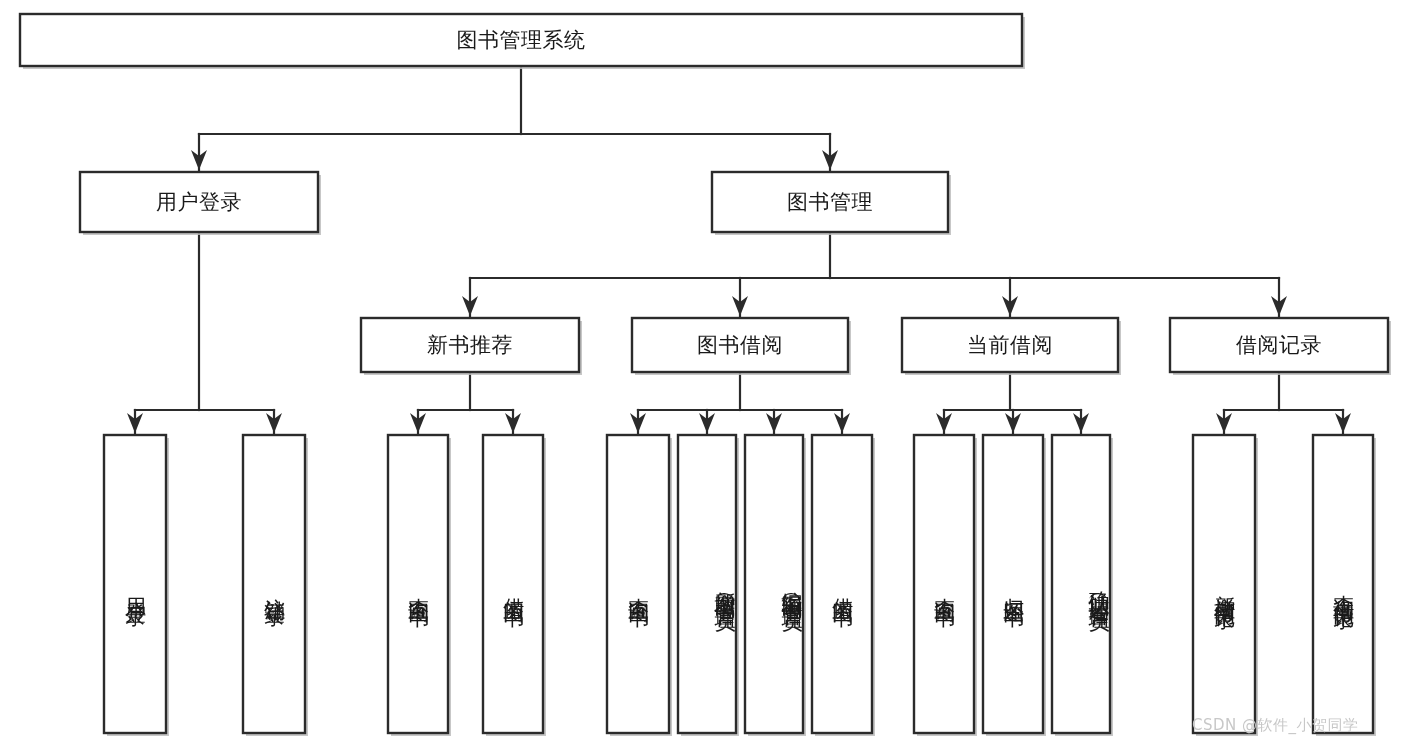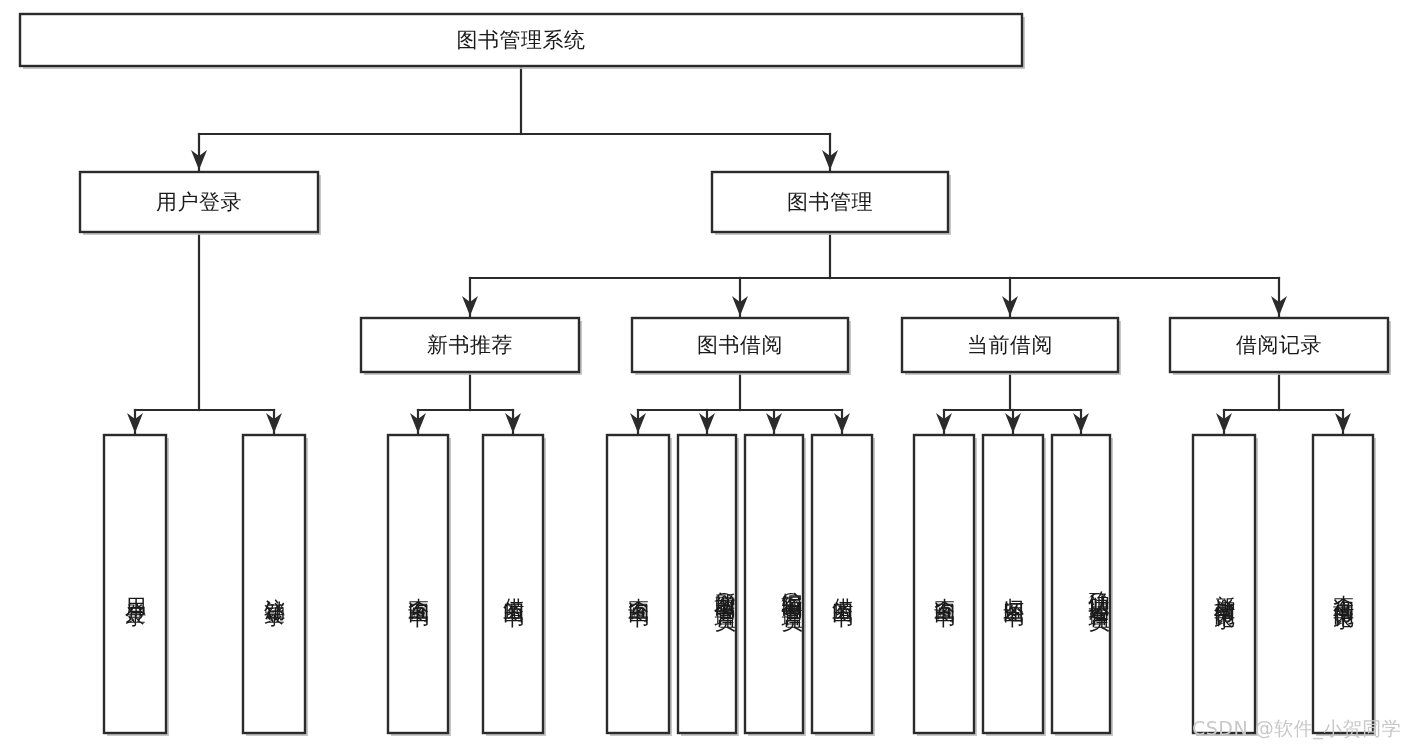--- a/index.html
+++ b/index.html
@@ -73,21 +73,21 @@
     text-align: center;
     white-space: nowrap;
     pointer-events: none;
     display: flex;
     align-items: flex-start;
     justify-content: center;
   }
   .watermark {
     position: absolute;
     font-family: "DejaVu Sans", "Liberation Sans", sans-serif;
-    font-size: 19px;
+    font-size: 15px;
     color: #c8c8c8;
     white-space: nowrap;
     letter-spacing: 0.5px;
   }
 </style>
 </head>
 <body>
 
 <div id="diagram-root">
 

